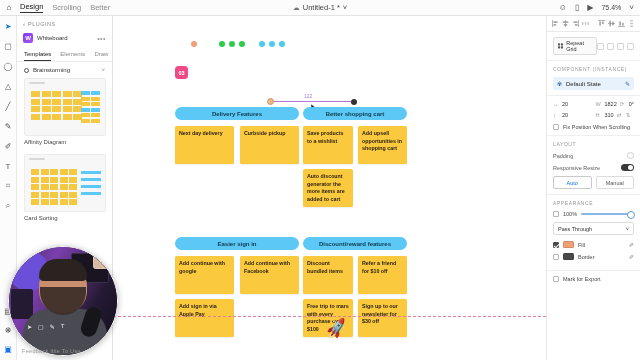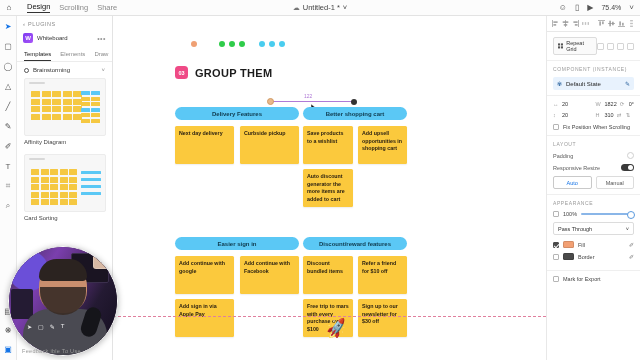--- a/index.html
+++ b/index.html
@@ -14,21 +14,21 @@
 
   
   .topbar {
     position: absolute; top: 0; left: 0; width: 640px; height: 16px;
     background: #fcfcfc; border-bottom: 1px solid #e3e3e3;
     display: flex; align-items: center;
   }
   .home-ico { width: 18px; display:flex; justify-content:center; align-items:center; color:#333; font-size:8px;}
   .top-tabs { display: flex; align-items: center; gap: 9px; margin-left: 2px; }
   .top-tab { font-size: 7.5px; color: #8a8a8a; padding-bottom: 1px; }
-  .top-tab.active { color: #111; border-bottom: 1.3px solid #333; margin-left: 7px; }
+  .top-tab.active { color: #111; border-bottom: 1.3px solid #333; }
   .doc-title {
     position: absolute; left: 0; right: 0; text-align: center;
     font-size: 7.5px; color: #444; display:flex; align-items:center;
     justify-content:center; gap:3px; pointer-events:none;
   }
   .cloud-ico { font-size: 7px; color:#777; }
   .top-right { margin-left: auto; display: flex; align-items: center; gap: 8px; padding-right: 6px; }
   .tr-ico { font-size: 8px; color: #555; }
   .zoomval { font-size: 7px; color:#444; }
 
@@ -198,21 +198,21 @@
                 color:#9a9a9a; letter-spacing:.3px; z-index:1;}
 </style>
 </head>
 <body>
 
 <div class="topbar">
   <div class="home-ico">⌂</div>
   <div class="top-tabs">
     <div class="top-tab active">Design</div>
     <div class="top-tab">Scrolling</div>
-    <div class="top-tab">Share</div>
+    <div class="top-tab">Better</div>
   </div>
   <div class="doc-title">
     <span class="cloud-ico">☁</span>
     <span>Untitled-1 *</span>
     <span>˅</span>
   </div>
   <div class="top-right">
     <span class="tr-ico">☺</span>
     <span class="tr-ico">▯</span>
     <span class="tr-ico">▶</span>
@@ -403,21 +403,20 @@
       <span class="gapbig"></span>
     <span class="dot" style="background:#49cdef"></span>
       <span class="gap"></span>
     <span class="dot" style="background:#49cdef"></span>
       <span class="gap"></span>
     <span class="dot" style="background:#49cdef"></span>
   </div>
 
   <div class="titlerow">
     <span class="badge">03</span>
-    <span class="bigtitle">GROUP THEM</span>
   </div>
 
   <div class="measure">
     <span class="mline"></span>
     <span class="mknob"></span>
     <span class="mknob2"></span>
     <span class="mlabel">122</span>
   </div>
   <svg class="cursor" style="left:198px; top:88px;" viewBox="0 0 10 13">
     <path d="M0 0 L0 11 L3 8.3 L5 12.5 L7 11.6 L5 7.5 L9 7.3 Z" fill="#111" stroke="#fff" stroke-width=".7"></path>

